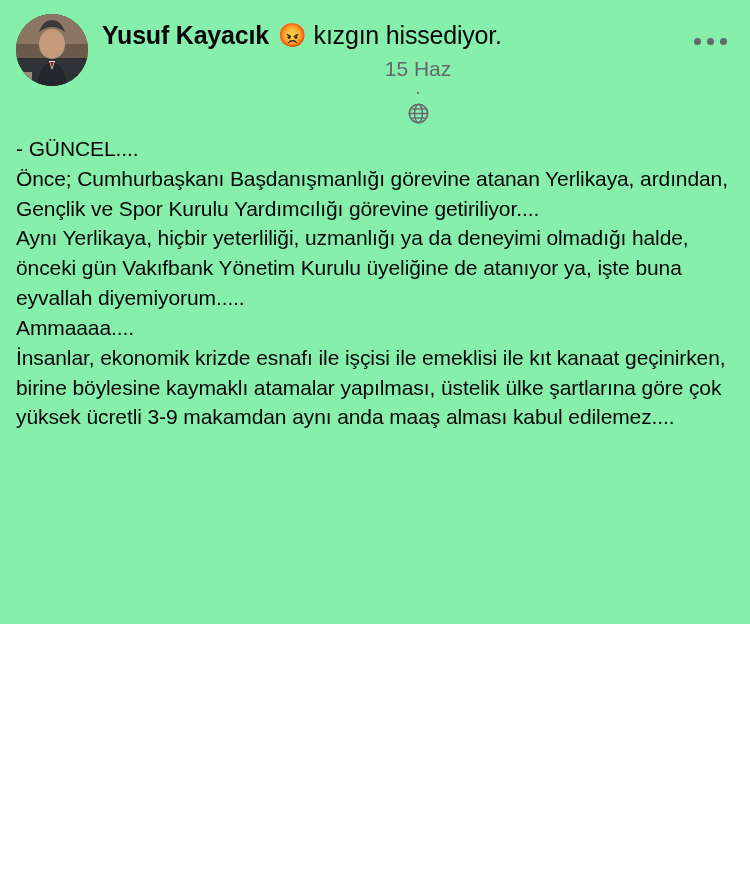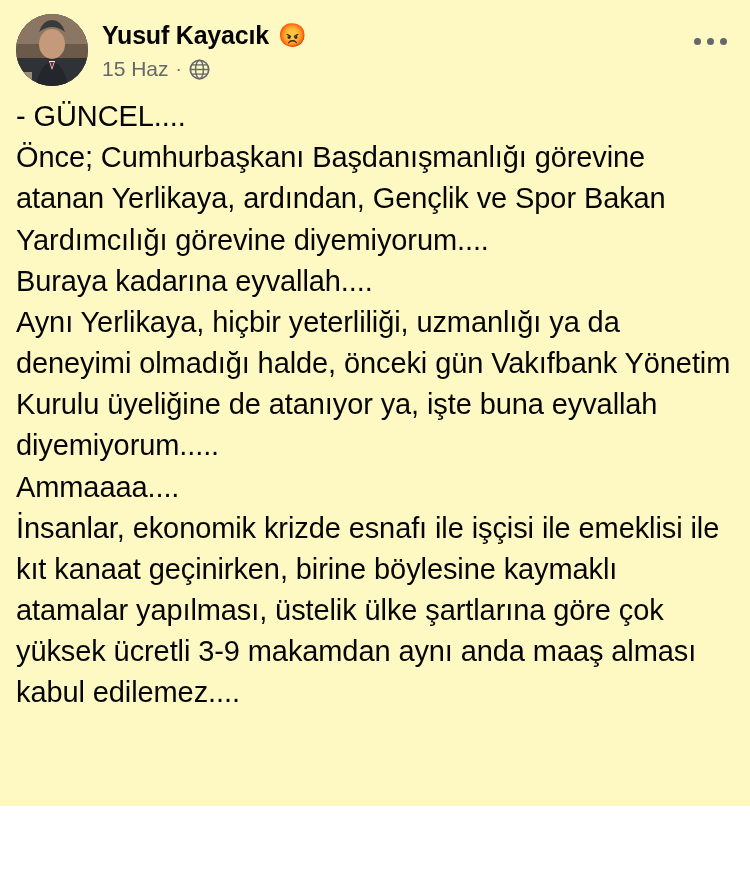--- a/index.html
+++ b/index.html
@@ -9,24 +9,24 @@
   }
   body {
     width: 750px;
     height: 875px;
     font-family: "Liberation Sans", sans-serif;
     color: #050505;
     overflow: hidden;
   }
   .post {
     width: 750px;
-    height: 806px;
+    height: 624px;
     box-sizing: border-box;
     padding: 0;
-    background: #fef9c3;
+    background: #86efac;
     position: relative;
   }
   .post-header {
     display: flex;
     align-items: flex-start;
     padding: 14px 16px 4px 16px;
     position: relative;
   }
   .avatar {
     width: 72px;
@@ -67,20 +67,21 @@
     font-size: 25px;
     color: #050505;
     letter-spacing: -0.2px;
   }
   .meta-line {
     display: flex;
     align-items: center;
     margin-top: 7px;
     color: #65676b;
     font-size: 21px;
+    flex-direction: column;
   }
   .meta-date {
     color: #65676b;
   }
   .meta-dot {
     margin: 0 7px;
     color: #65676b;
     font-size: 19px;
   }
   .globe-icon {
@@ -101,21 +102,21 @@
   .menu-button .dot {
     width: 7px;
     height: 7px;
     border-radius: 50%;
     background: #65676b;
     margin: 0 3px;
     display: inline-block;
   }
   .post-body {
     padding: 6px 16px 0 16px;
-    font-size: 29px;
+    font-size: 21px;
     line-height: 1.42;
     color: #050505;
     letter-spacing: -0.1px;
   }
   .post-body p {
     margin: 0;
     padding: 0;
   }
   .hashtag {
     color: #385898;
@@ -142,20 +143,21 @@
         <path d="M33 47 l3 9 l3 -9 z" fill="#f2f2f2"></path>
         <path d="M34 48 l2 6 l2 -6 z" fill="#8d1f1f"></path>
         <rect x="0" y="58" width="16" height="14" fill="#9a8b76"></rect>
       </svg>
     </div>
 
     <div class="header-text">
       <div class="name-line">
         <span class="author-name">Yusuf Kayacık</span>
         <span class="feeling-emoji">😡</span>
+        <span class="feeling-text">kızgın hissediyor.</span>
       </div>
       <div class="meta-line">
         <span class="meta-date">15 Haz</span>
         <span class="meta-dot">·</span>
         <span class="globe-icon">
           <svg width="21" height="21" viewBox="0 0 16 16" aria-hidden="true">
             <circle cx="8" cy="8" r="7" fill="none" stroke="#65676b" stroke-width="1.3"></circle>
             <ellipse cx="8" cy="8" rx="3" ry="7" fill="none" stroke="#65676b" stroke-width="1.1"></ellipse>
             <line x1="1" y1="8" x2="15" y2="8" stroke="#65676b" stroke-width="1.1"></line>
             <line x1="2" y1="4.5" x2="14" y2="4.5" stroke="#65676b" stroke-width="1"></line>
@@ -167,20 +169,19 @@
 
     <div class="menu-button">
       <span class="dot"></span>
       <span class="dot"></span>
       <span class="dot"></span>
     </div>
   </div>
 
   <div class="post-body">
     <p class="line-block">- GÜNCEL....</p>
-    <p class="line-block">Önce; Cumhurbaşkanı Başdanışmanlığı görevine atanan Yerlikaya, ardından, Gençlik ve Spor Bakan Yardımcılığı görevine diyemiyorum....</p>
-    <p class="line-block">Buraya kadarına eyvallah....</p>
+    <p class="line-block">Önce; Cumhurbaşkanı Başdanışmanlığı görevine atanan Yerlikaya, ardından, Gençlik ve Spor Kurulu Yardımcılığı görevine getiriliyor....</p>
     <p class="line-block">Aynı Yerlikaya, hiçbir yeterliliği, uzmanlığı ya da deneyimi olmadığı halde, önceki gün Vakıfbank Yönetim Kurulu üyeliğine de atanıyor ya, işte buna eyvallah diyemiyorum.....</p>
     <p class="line-block">Ammaaaa....</p>
     <p class="line-block">İnsanlar, ekonomik krizde esnafı ile işçisi ile emeklisi ile kıt kanaat geçinirken, birine böylesine kaymaklı atamalar yapılması, üstelik ülke şartlarına göre çok yüksek ücretli 3-9 makamdan aynı anda maaş alması kabul edilemez....</p>
   </div>
 
 </div>
 
 </body></html>

